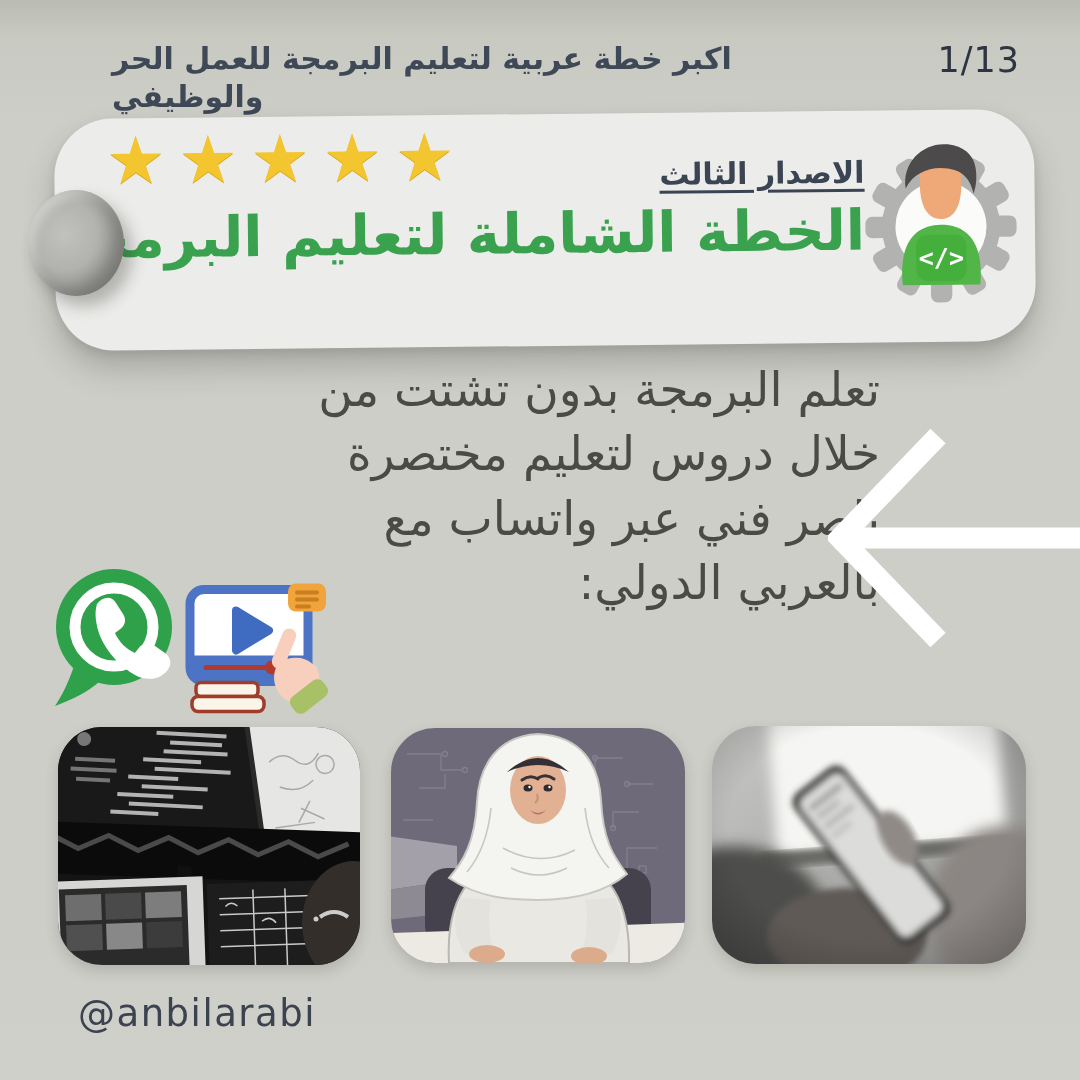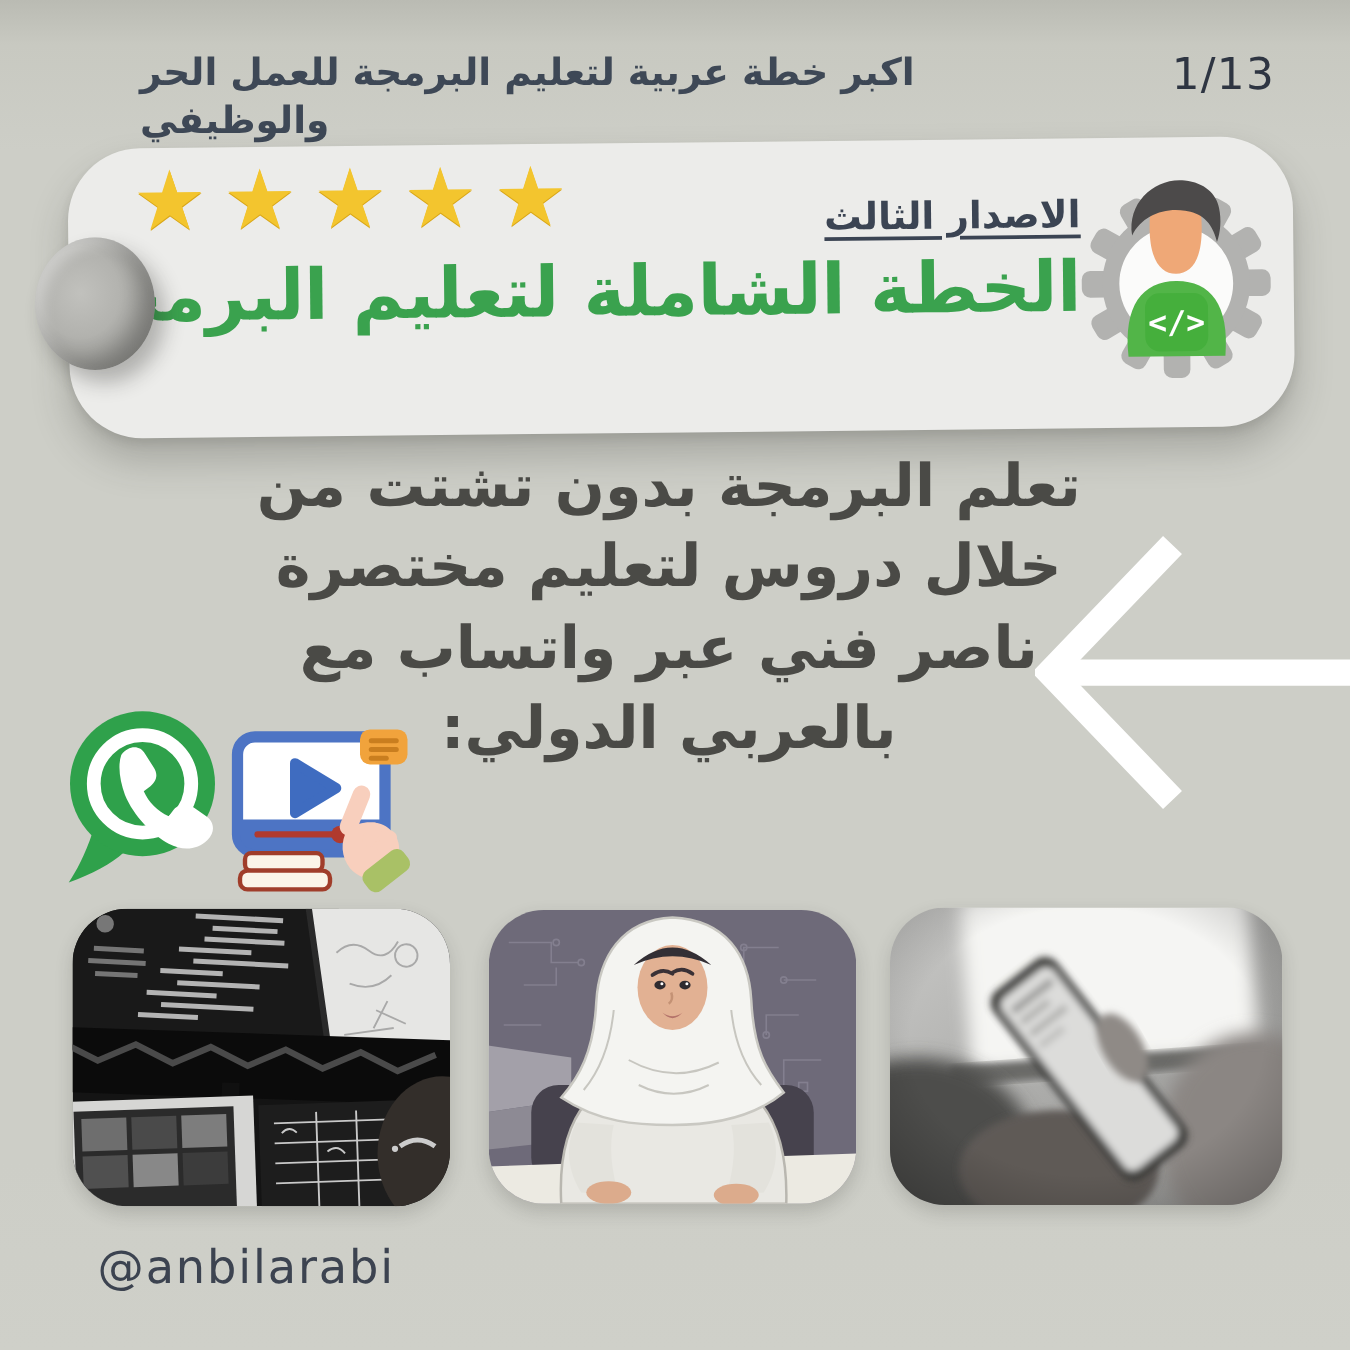--- a/index.html
+++ b/index.html
@@ -21,22 +21,22 @@
          text-shadow:0 1px 0 #d9a618;white-space:nowrap;}
   .card-text{position:absolute;right:170px;top:44px;direction:rtl;text-align:right;}
   .edition{font-size:30px;font-weight:bold;color:#3b4453;text-decoration:underline;text-underline-offset:6px;}
   .card-title{font-size:56px;font-weight:bold;color:#3aa24e;margin-top:8px;white-space:nowrap;}
   .dev-badge{position:absolute;right:16px;top:22px;width:156px;height:186px;}
   
   .pin{position:absolute;left:28px;top:190px;width:96px;height:106px;border-radius:50%;
        background:radial-gradient(ellipse at 38% 42%,#c1c1bd 0%,#b2b2ae 40%,#9b9b97 68%,#83837e 100%);
        box-shadow:inset -12px -8px 16px rgba(0,0,0,.20),inset 6px 6px 10px rgba(255,255,255,.35),8px 10px 16px rgba(40,40,35,.30);}
   
-  .body-text{position:absolute;left:190px;top:358px;width:690px;direction:rtl;text-align:center;
-             font-size:47px;font-weight:bold;color:#4a4a46;line-height:1.37;}
+  .body-text{position:absolute;left:190px;top:358px;width:690px;direction:rtl;
+             font-size:47px;font-weight:normal;color:#4a4a46;line-height:1.37;}
   .body-text div{white-space:nowrap;}
   
   .wa-icon{position:absolute;left:52px;top:566px;width:124px;height:142px;}
   .video-icon{position:absolute;left:180px;top:582px;width:160px;height:138px;}
   .arrow{position:absolute;left:828px;top:428px;width:252px;height:220px;}
   
   .photo{position:absolute;border-radius:44px;overflow:hidden;box-shadow:0 6px 14px rgba(50,50,45,.18);}
   .photo svg{display:block;width:100%;height:100%;}
   .photo-1{left:58px;top:727px;width:302px;height:238px;}
   .photo-2{left:391px;top:728px;width:294px;height:235px;}

